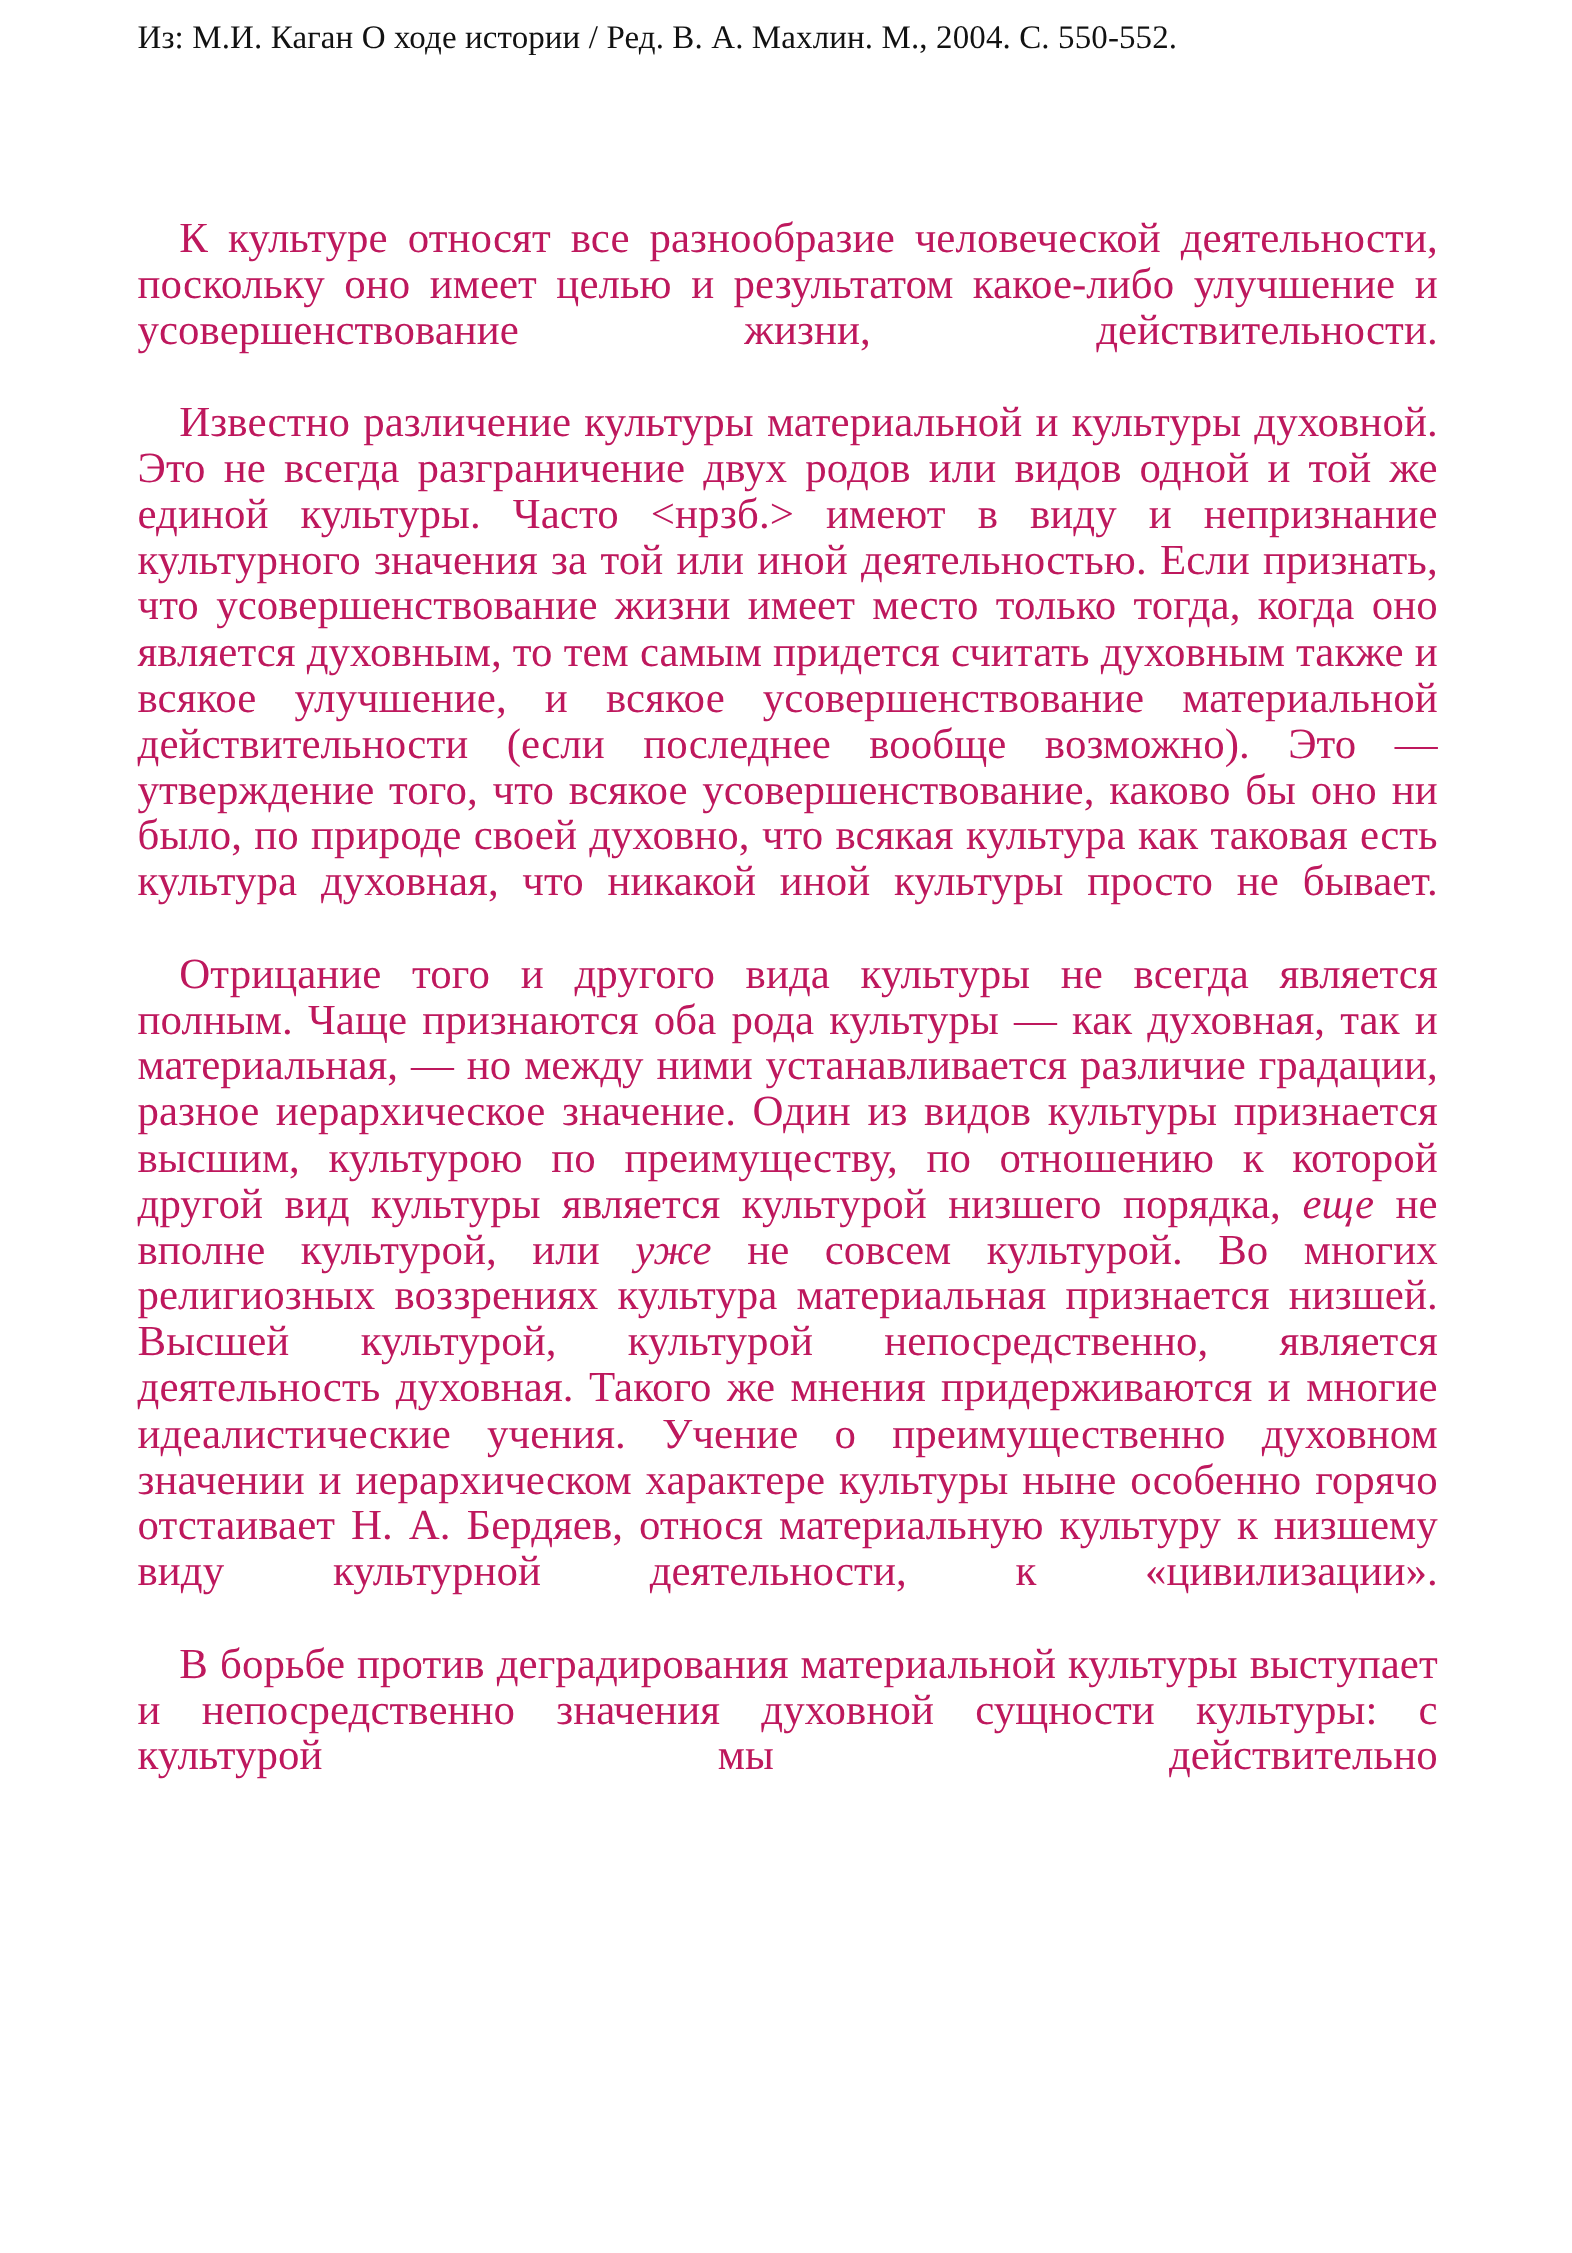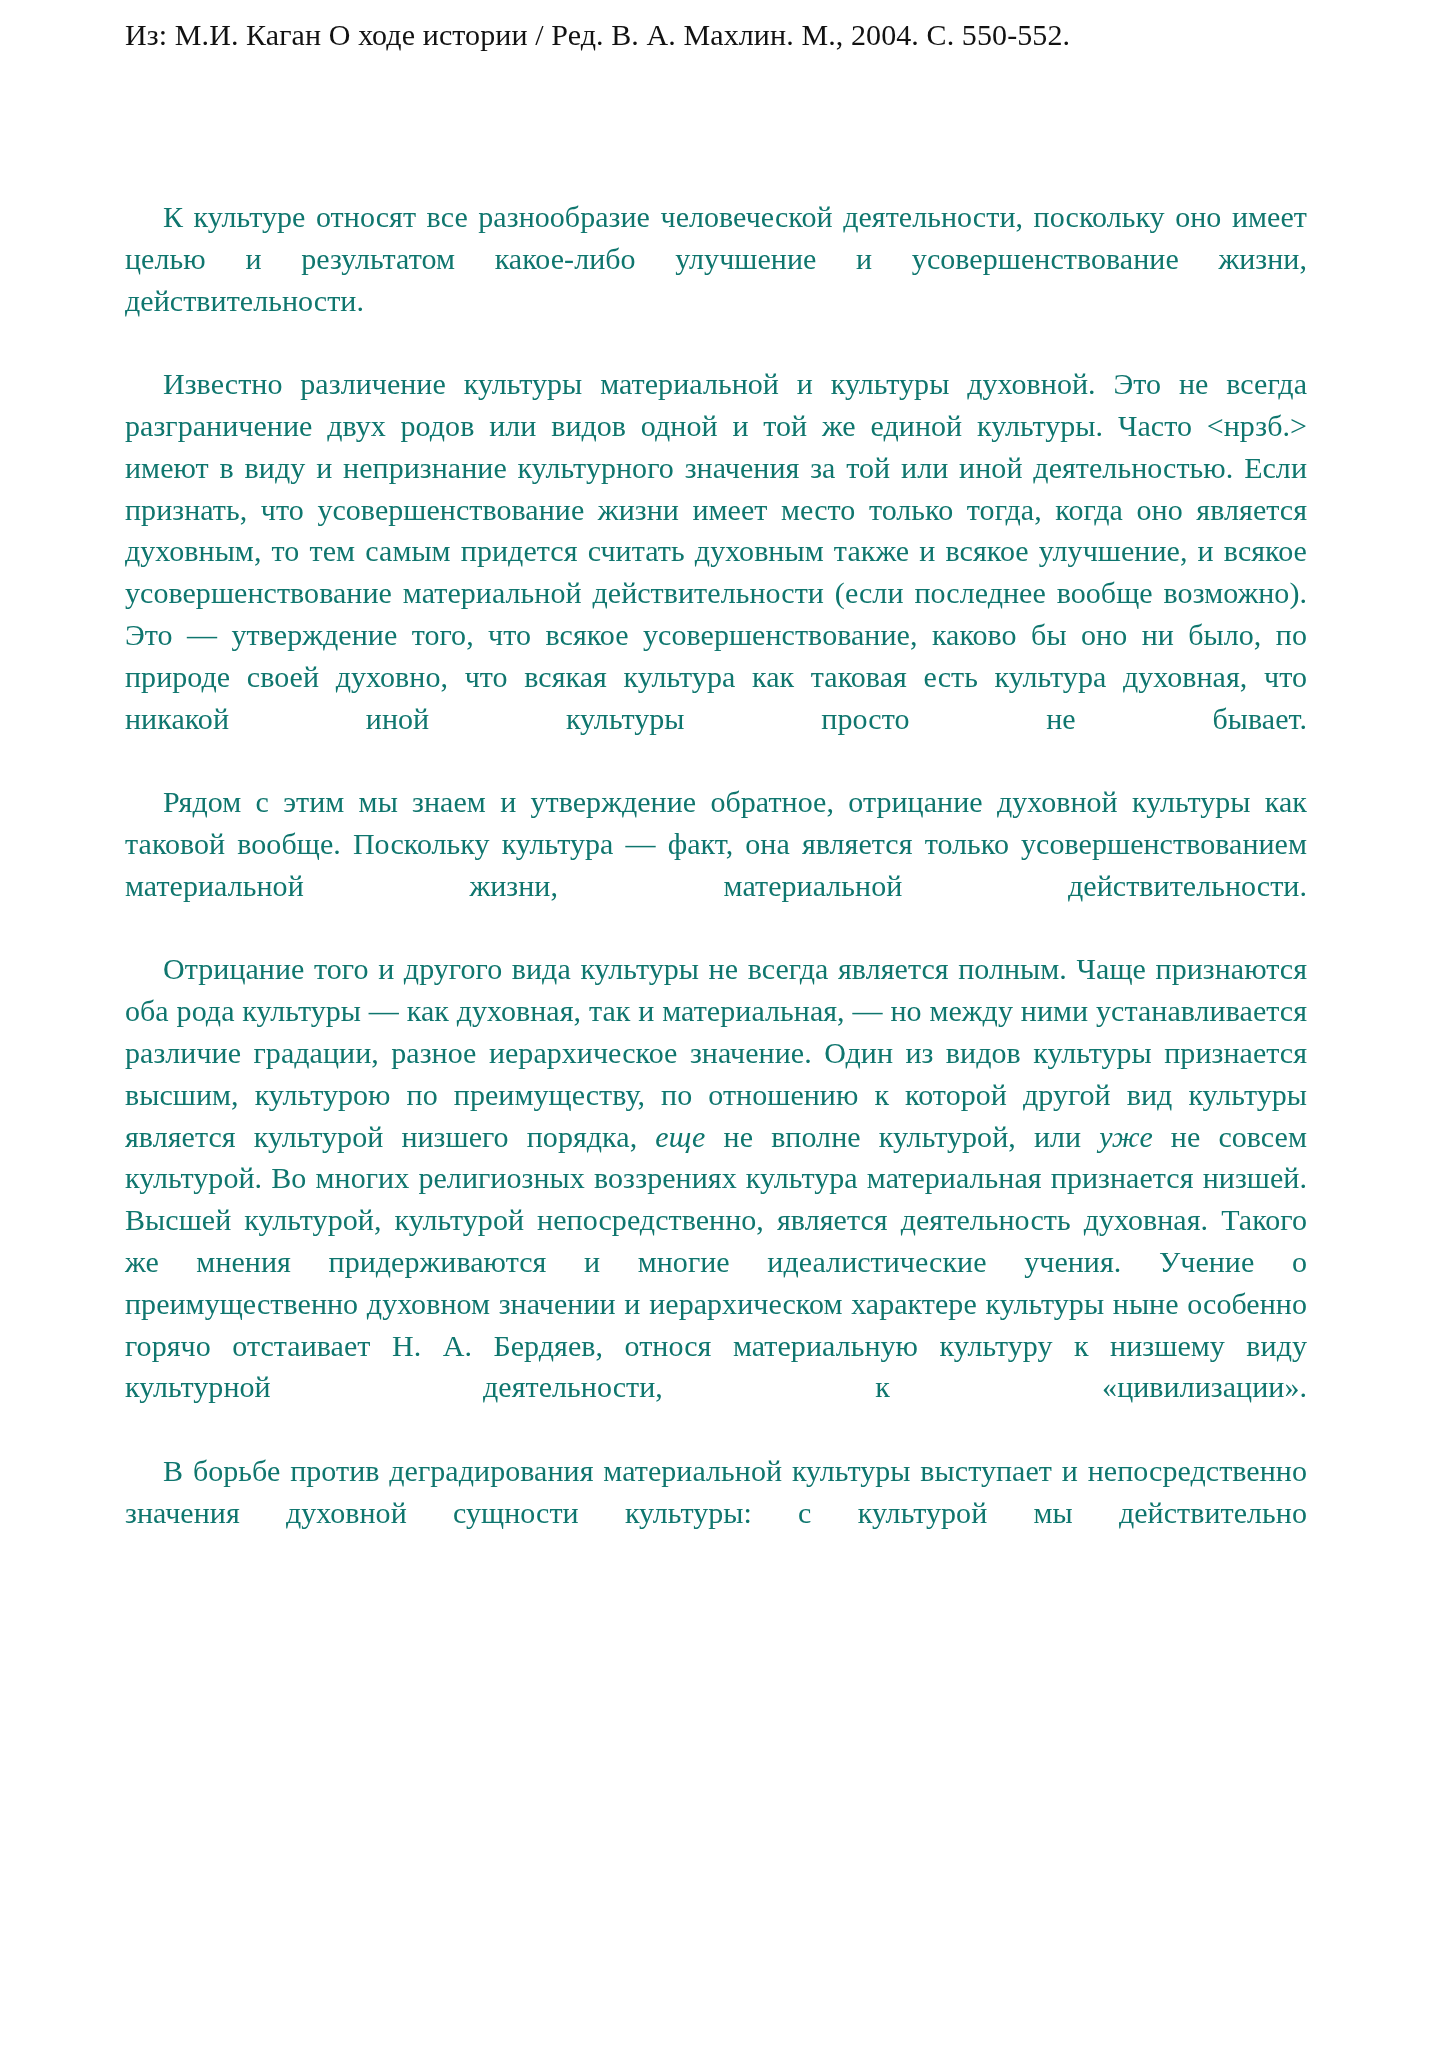--- a/index.html
+++ b/index.html
@@ -51,23 +51,23 @@
     position: absolute;
     top: 196px;
     left: 125px;
     width: 1182px;
   }
 
   .para {
     margin: 0;
     text-indent: 38px;
     text-align: justify;
-    font-size: 30px;
+    font-size: 39px;
     line-height: 41.8px;
-    color: #0f766e;
+    color: #be185d;
     letter-spacing: 0.05px;
     -webkit-hyphens: none;
     hyphens: none;
     word-spacing: 0.2px;
   }
 
   
   .para::after {
     content: "";
     display: inline-block;
@@ -88,23 +88,20 @@
   <div class="body-column">
 
     <p class="para">
       <span>К культуре относят все разнообразие человеческой деятельности, поскольку оно имеет целью и результатом какое-либо улучшение и усовершенствование жизни, действительности.</span>
     </p>
 
     <p class="para">
       <span>Известно различение культуры материальной и культуры духовной. Это не всегда разграничение двух родов или видов одной и той же единой культуры. Часто &lt;нрзб.&gt; имеют в виду и непризнание культурного значения за той или иной деятельностью. Если признать, что усовершенствование жизни имеет место только тогда, когда оно является духовным, то тем самым придется считать духовным также и всякое улучшение, и всякое усовершенствование материальной действительности (если последнее вообще возможно). Это — утверждение того, что всякое усовершенствование, каково бы оно ни было, по природе своей духовно, что всякая культура как таковая есть культура духовная, что никакой иной культуры просто не бывает.</span>
     </p>
 
-    <p class="para">
-      <span>Рядом с этим мы знаем и утверждение обратное, отрицание духовной культуры как таковой вообще. Поскольку культура — факт, она является только усовершенствованием материальной жизни, материальной действительности.</span>
-    </p>
 
     <p class="para"><span>Отрицание того и другого вида культуры не всегда является полным. Чаще признаются оба рода культуры — как духовная, так и материальная, — но между ними устанавливается различие градации, разное иерархическое значение. Один из видов культуры признается высшим, культурою по преимуществу, по отношению к которой другой вид культуры является культурой низшего порядка, </span><em class="emph">еще</em><span> не вполне культурой, или </span><em class="emph">уже</em><span> не совсем культурой. Во многих религиозных воззрениях культура материальная признается низшей. Высшей культурой, культурой непосредственно, является деятельность духовная. Такого же мнения придерживаются и многие идеалистические учения. Учение о преимущественно духовном значении и иерархическом характере культуры ныне особенно горячо отстаивает Н. А. Бердяев, относя материальную культуру к низшему виду культурной деятельности, к «цивилизации».</span></p>
 
     <p class="para">
       <span>В борьбе против деградирования материальной культуры выступает и непосредственно значения духовной сущности культуры: с культурой мы действительно</span>
     </p>
 
   </div>
 
 </div>

